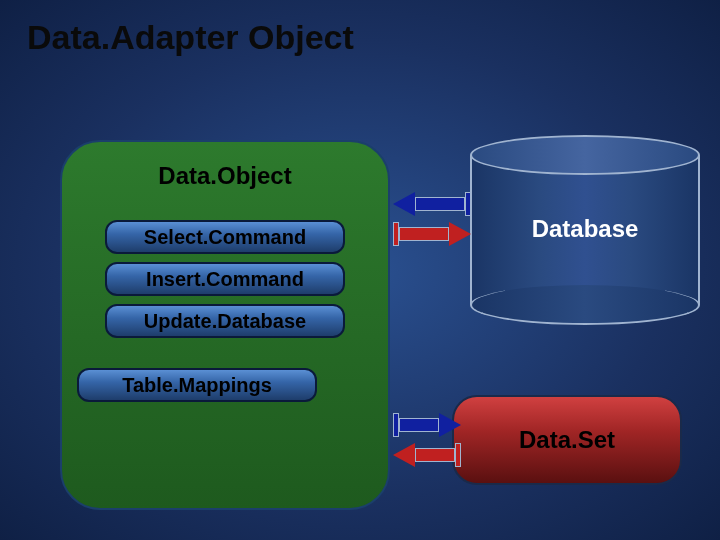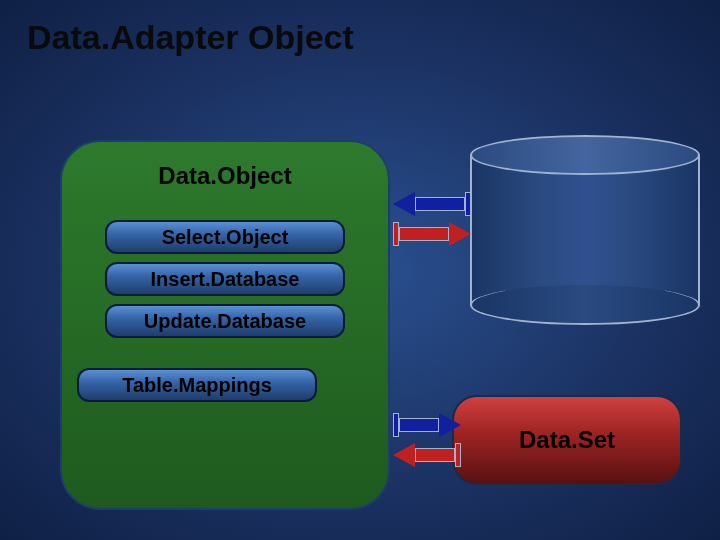--- a/index.html
+++ b/index.html
@@ -206,30 +206,31 @@
     border: 1px solid #a0b4d0;
   }
 </style>
 </head>
 <body>
 
 <div class="title">Data.Adapter Object</div>
 
 <div class="adapter-box">
   <div class="adapter-title">Data.Object</div>
-  <div class="command">Select.Object</div>
-  <div class="command">Insert.Database</div>
+  <div class="command">Select.Command</div>
+  <div class="command">Insert.Command</div>
   <div class="command">Update.Database</div>
   <div class="command spaced">Table.Mappings</div>
 </div>
 
 <div class="db-cylinder">
   <div class="db-body"></div>
   <div class="db-bottom"></div>
   <div class="db-top"></div>
+  <div class="db-label">Database</div>
 </div>
 
 <div class="dataset-box">Data.Set</div>
 
 <div class="arrow arrow-blue-left"></div>
 <div class="bar-blue1"></div>
 <div class="bar-blue1-end"></div>
 
 <div class="bar-red1-end"></div>
 <div class="bar-red1"></div>

